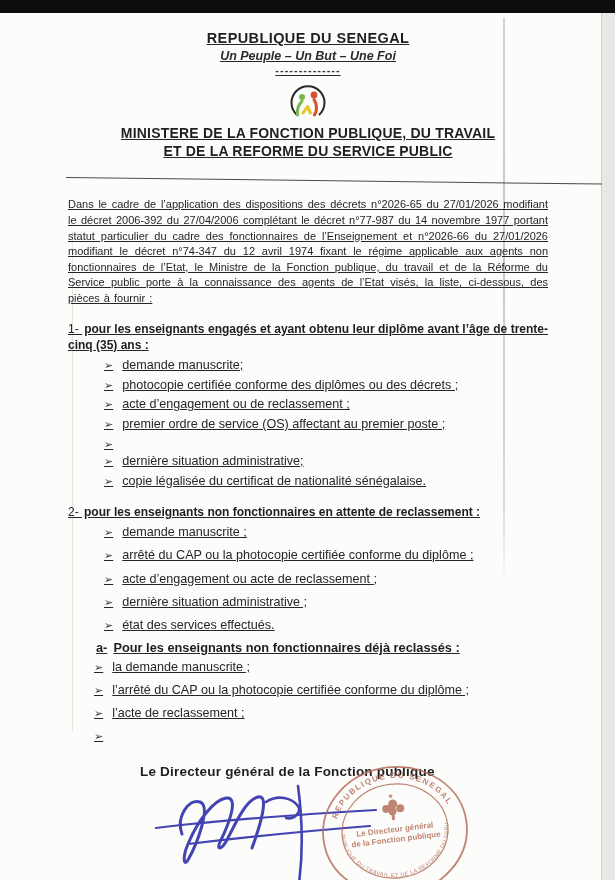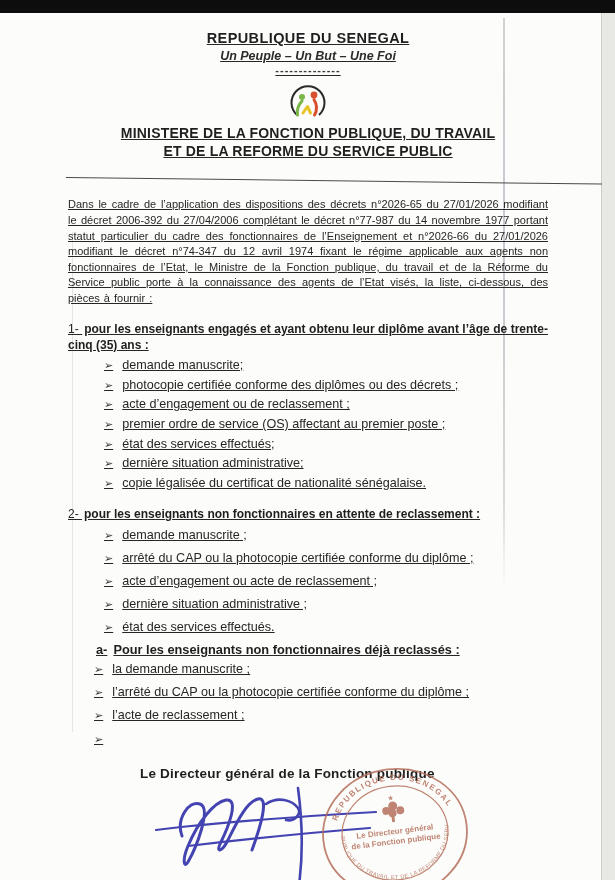--- a/index.html
+++ b/index.html
@@ -131,21 +131,20 @@
             <li>
               <span class="bullet">➢</span>
               <span>acte d’engagement ou de reclassement ;</span>
             </li>
             <li>
               <span class="bullet">➢</span>
               <span>premier ordre de service (OS) affectant au premier poste ;</span>
             </li>
             <li>
               <span class="bullet">➢</span>
-              <span>état des services effectués;</span>
             </li>
             <li>
               <span class="bullet">➢</span>
               <span>dernière situation administrative;</span>
             </li>
             <li>
               <span class="bullet">➢</span>
               <span>copie légalisée du certificat de nationalité sénégalaise.</span>
             </li>
           </ul>

